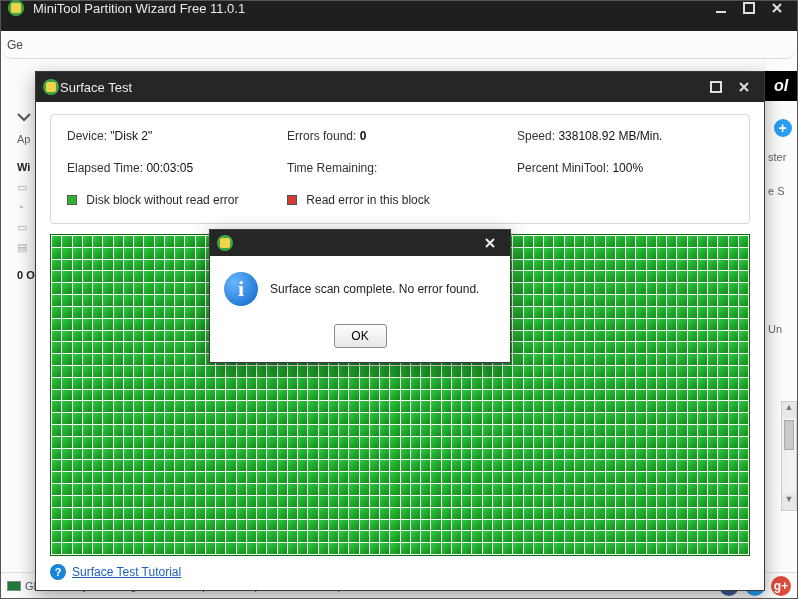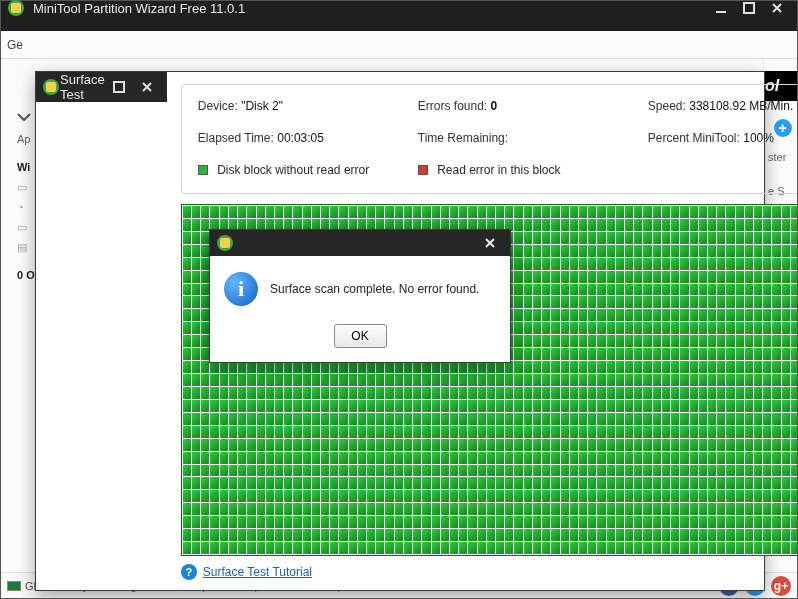--- a/index.html
+++ b/index.html
@@ -53,20 +53,21 @@
 
   
   .bg-menubar {
     height: 28px;
     display: flex;
     align-items: center;
     padding-left: 6px;
     color: #444;
     border-bottom: 1px solid #ddd;
     font-size: 12px;
+    border-radius: 12px;
   }
   .bg-left-strip {
     position: absolute;
     left: 0; top: 28px; bottom: 28px;
     width: 34px;
     color: #666;
     font-size: 11px;
   }
   .bg-left-strip div { height: 20px; padding-left: 16px; line-height: 20px; white-space: nowrap; overflow: hidden; text-overflow: clip; }
   .bg-left-strip .hdr { font-weight: bold; color: #222; }
@@ -115,21 +116,21 @@
 
   
   .surface-window {
     position: absolute;
     left: 34px; top: 40px;
     width: 730px; height: 520px;
     background: #fff;
     border: 1px solid #3a3a3a;
     box-shadow: 0 6px 18px rgba(0,0,0,.35);
     display: flex;
-    flex-direction: row;
+    flex-direction: column;
   }
   .surface-titlebar {
     height: 30px;
     background: #262626;
     color: #eaeaea;
     display: flex; align-items: center;
     padding: 0 6px;
   }
   .surface-titlebar .title { flex: 1; font-size: 13px; }
 
@@ -256,21 +257,21 @@
   .mol-strip {
     position: absolute;
     right: 0; top: 40px;
     height: 30px; width: 34px;
     background: #000;
     color: #fff;
     font-style: italic;
     font-weight: bold;
     font-size: 16px;
     line-height: 30px;
-    text-align: left;
+    text-align: center;
     padding-left: 2px;
   }
 
   .circle-plus {
     width: 18px; height: 18px; border-radius: 50%;
     background: #2c9ff0; color: #fff; font-weight: bold;
     display: inline-flex; align-items: center; justify-content: center;
     font-size: 14px;
   }
 

